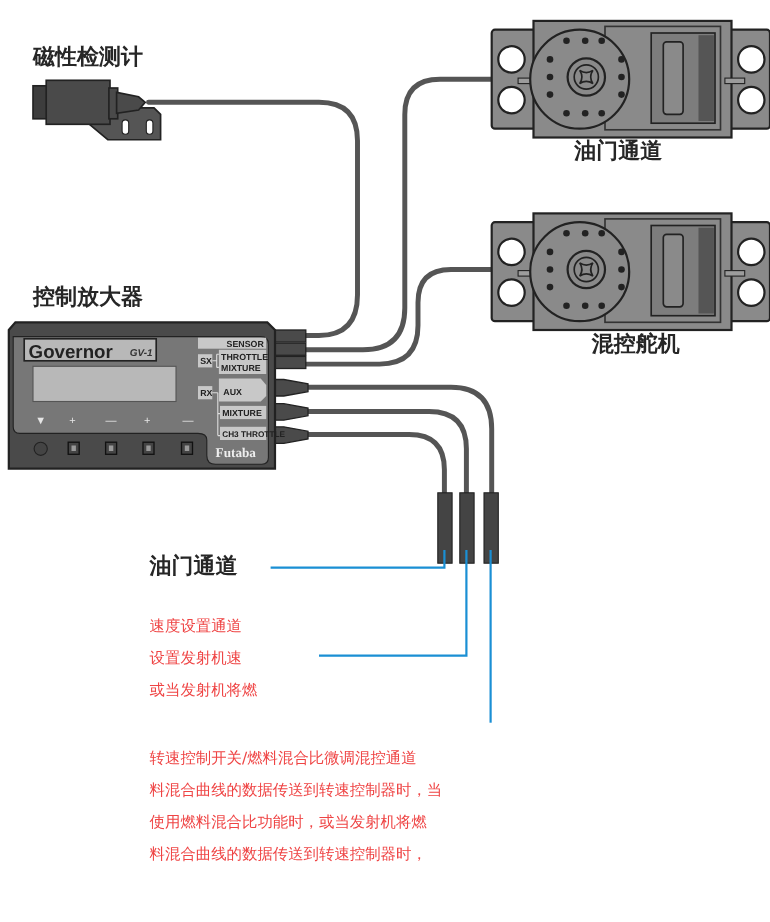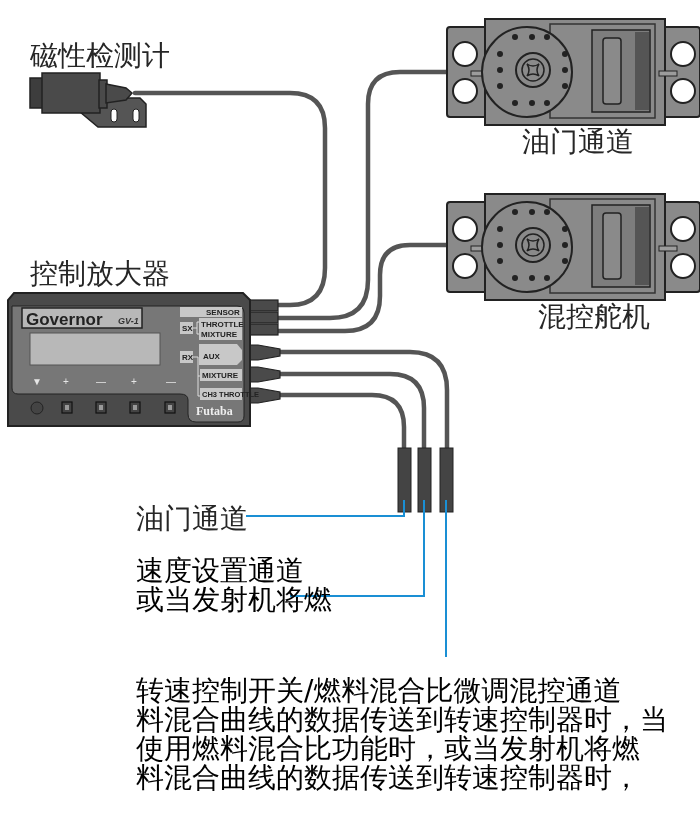--- a/index.html
+++ b/index.html
@@ -1,20 +1,20 @@
 <!DOCTYPE html>
 <html><head>
   <meta charset="utf-8">
   <style>
     html, body { margin: 0; padding: 0; background: #ffffff; }
     body { width: 700px; height: 838px; position: relative; overflow: hidden;
            font-family: "DejaVu Sans", sans-serif; color: #222; }
     #diagram { position: absolute; left: 0; top: 0; }
-    .lbl { position: absolute; font-size: 28px; color: #262626; line-height: 1.15; white-space: nowrap; }
-    .para { position: absolute; font-size: 28px; color: #000000; line-height: 29px; width: 470px; }
+    .lbl { position: absolute; font-size: 20px; color: #262626; line-height: 1.15; white-space: nowrap; font-weight: bold; }
+    .para { position: absolute; font-size: 14px; color: #ef4444; line-height: 29px; width: 470px; }
     .para div { white-space: nowrap; }
     .svgtext { font-family: "Liberation Sans", sans-serif; }
     .cond { font-family: "Liberation Sans Narrow", "Liberation Sans", sans-serif; font-weight: bold; }
   </style>
 </head>
 <body>
 
 <svg id="diagram" width="700" height="838" viewBox="0 0 700 838" xmlns="http://www.w3.org/2000/svg">
 
   <g fill="none" stroke="#555" stroke-width="4.5" stroke-linecap="round">
@@ -186,20 +186,21 @@
 </svg>
 
 <div class="lbl" style="left:30px; top:40px;">磁性检测计</div>
 <div class="lbl" style="left:30px; top:258px;">控制放大器</div>
 <div class="lbl" style="left:522px; top:126px;">油门通道</div>
 <div class="lbl" style="left:522px; top:301px;margin-left:16px;">混控舵机</div>
 <div class="lbl" style="left:136px; top:503px;">油门通道</div>
 
 <div class="para" style="left:136px; top:556px;">
   <div>速度设置通道</div>
+  <div>设置发射机速</div>
   <div>或当发射机将燃</div>
 </div>
 
 <div class="para" style="left:136px; top:676px; width:480px;">
   <div>转速控制开关/燃料混合比微调混控通道</div>
   <div>料混合曲线的数据传送到转速控制器时，当</div>
   <div>使用燃料混合比功能时，或当发射机将燃</div>
   <div>料混合曲线的数据传送到转速控制器时，</div>
 </div>
 

